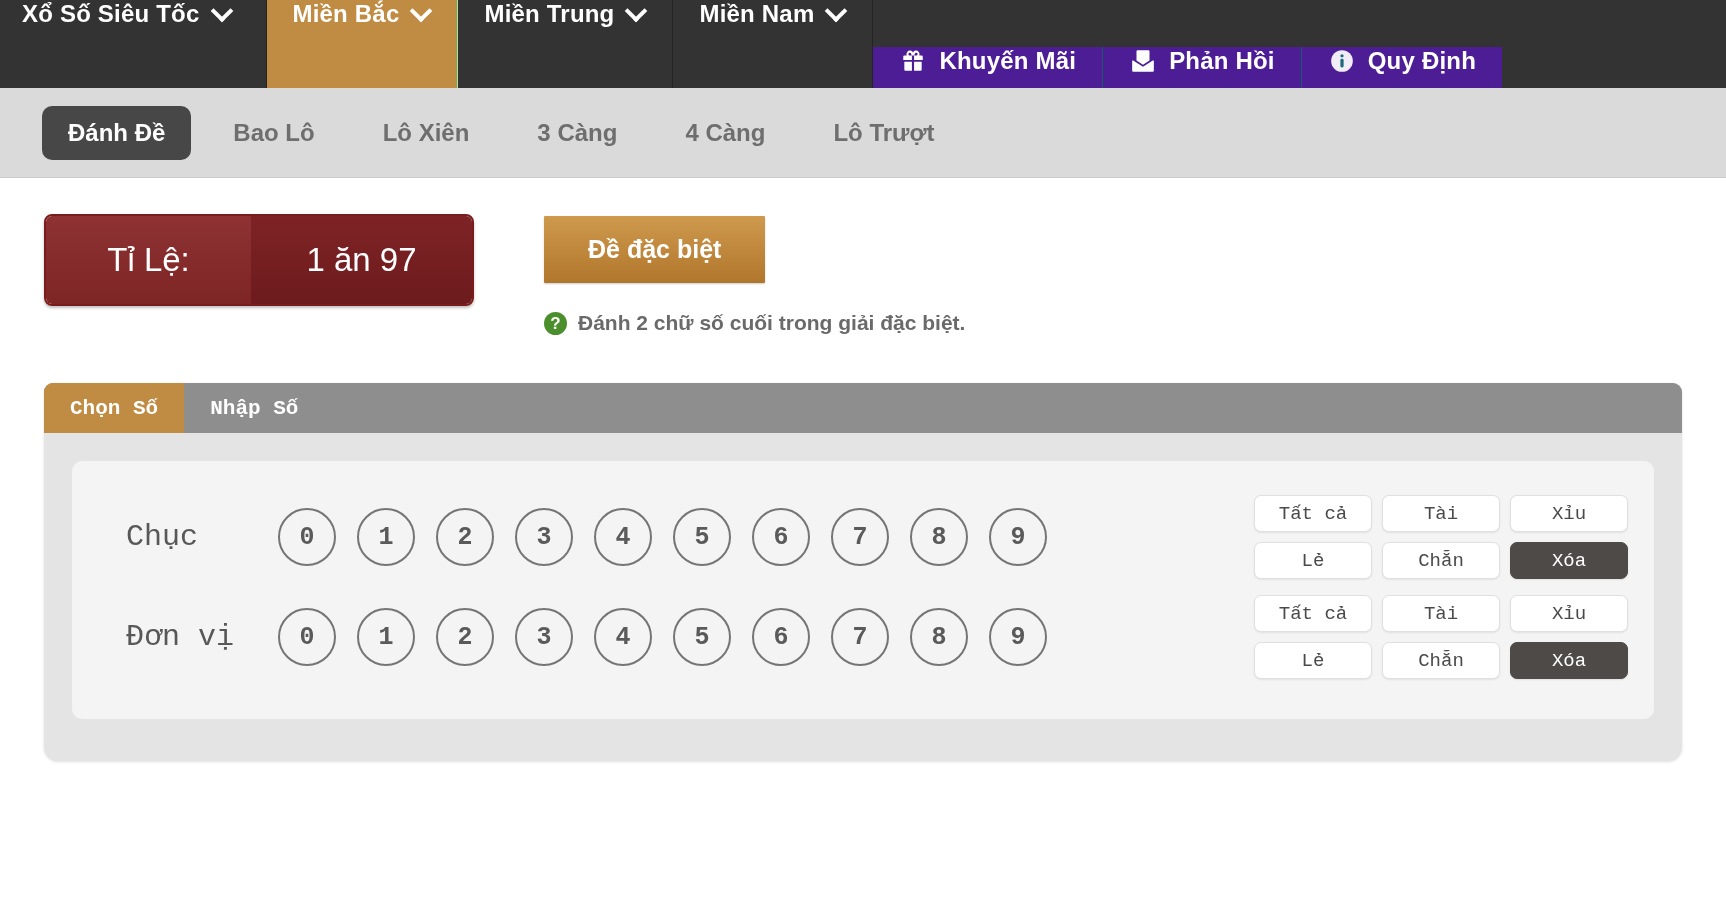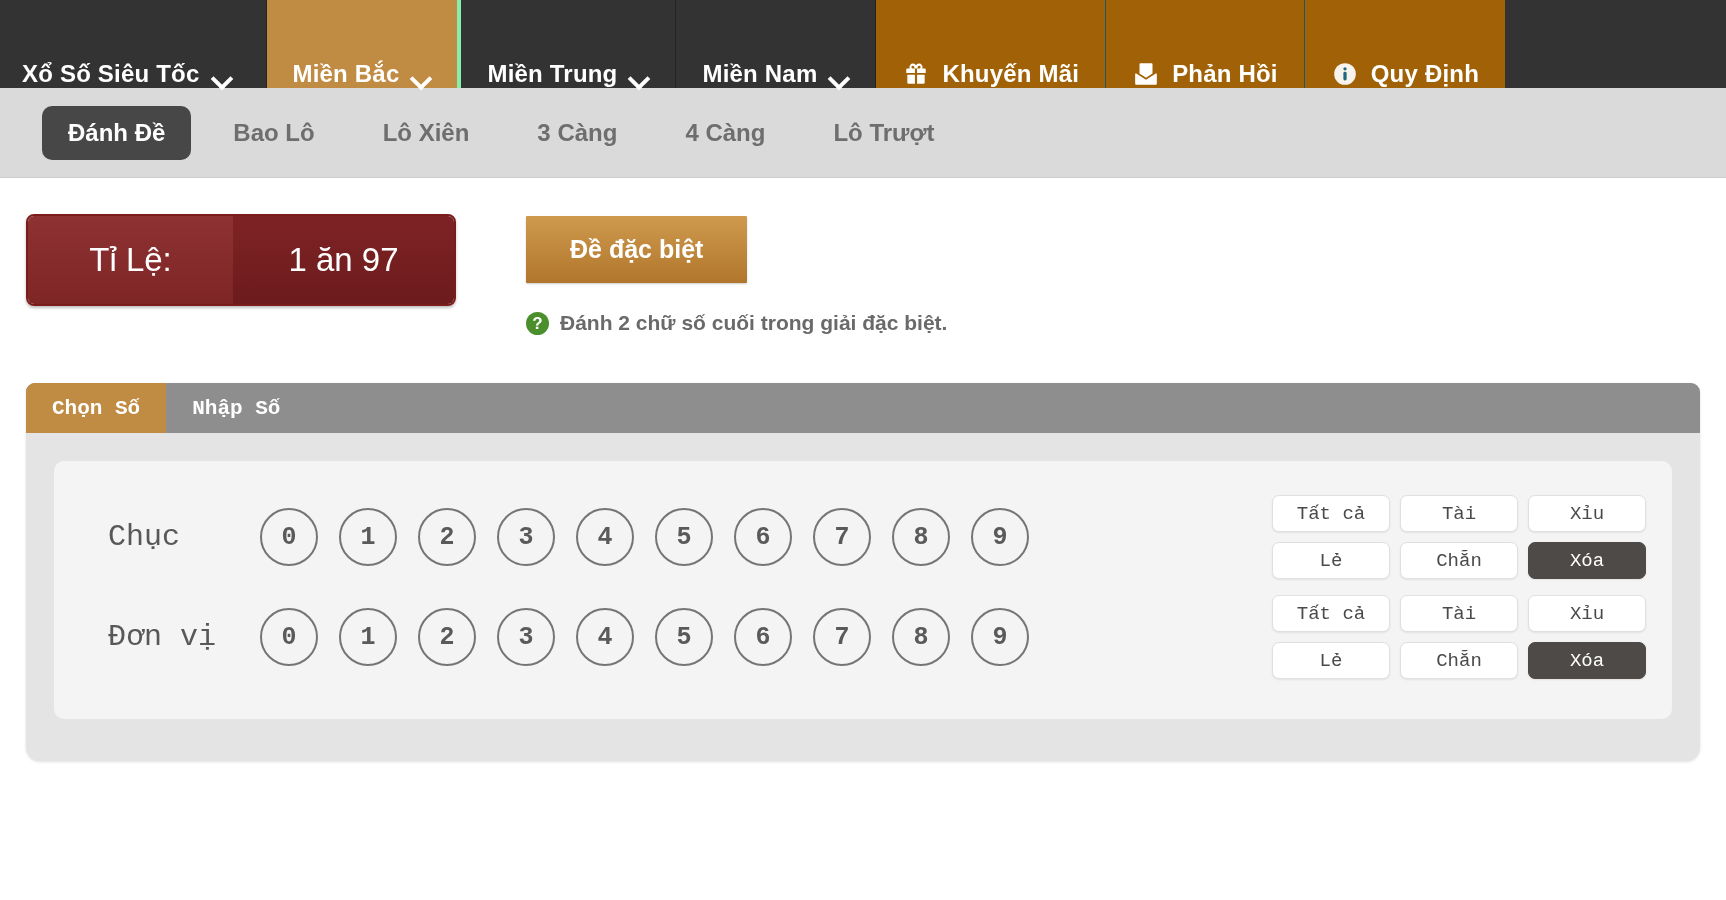--- a/index.html
+++ b/index.html
@@ -16,36 +16,36 @@
   
   .topnav {
     display: flex;
     height: 88px;
     width: 100%;
     background: #333333;
     align-items: stretch;
   }
   .nav-item {
     display: flex;
-    align-items: flex-end;
+    align-items: flex-start;
     justify-content: center;
     gap: 12px;
     color: #ffffff;
     font-size: 24px;
     font-weight: bold;
     letter-spacing: .2px;
     background: #333333;
     border-right: 1px solid #242424;
     padding: 0 26px;
     white-space: nowrap;
     cursor: pointer;
   }
   .nav-item.brand { padding: 0 34px 0 22px; }
-  .nav-item.active-gold { background: #c08b42; border-right: 4px solid #86efac; }
-  .nav-item.teal { background: #a16207; border-right: 1px solid #185868; }
+  .nav-item.active-gold { background: #c08b42; border-right: 1px solid #86efac; }
+  .nav-item.teal { background: #4c1d95; border-right: 1px solid #185868; margin-top: 47px; }
   .nav-item.teal:last-child { border-right: none; }
   .chev {
     width: 20px; height: 20px;
     display: inline-block;
     position: relative;
     flex: 0 0 auto;
   }
   .chev::before {
     content: "";
     position: absolute;
@@ -82,21 +82,21 @@
     cursor: pointer;
   }
   .subtab.active {
     background: #474747;
     color: #ffffff;
   }
 
   
   .main {
     background: #ffffff;
-    padding: 0 26px;
+    padding: 0 44px;
     height: 722px;
     position: relative;
   }
 
   .rate-row {
     display: flex;
     align-items: flex-start;
     padding-top: 36px;
     gap: 70px;
   }

